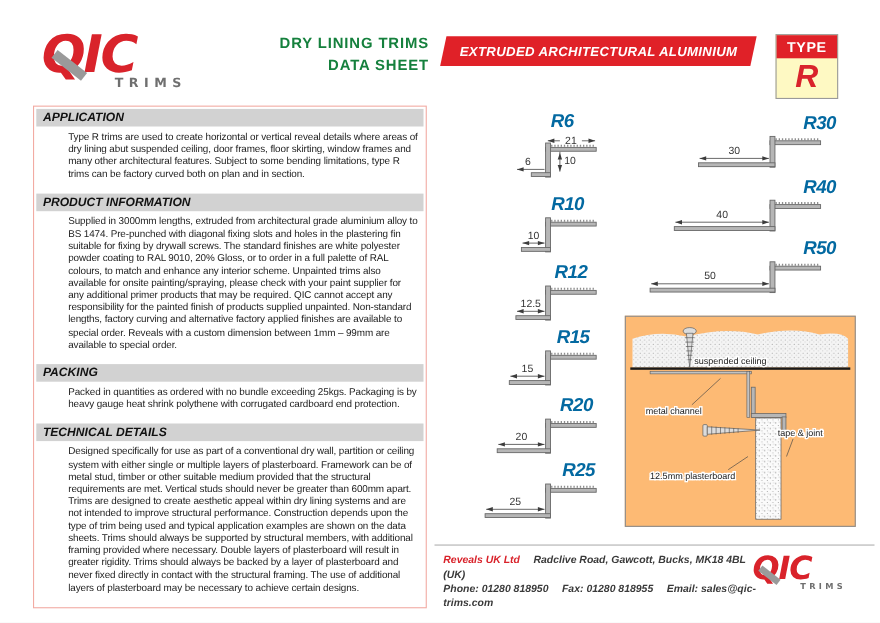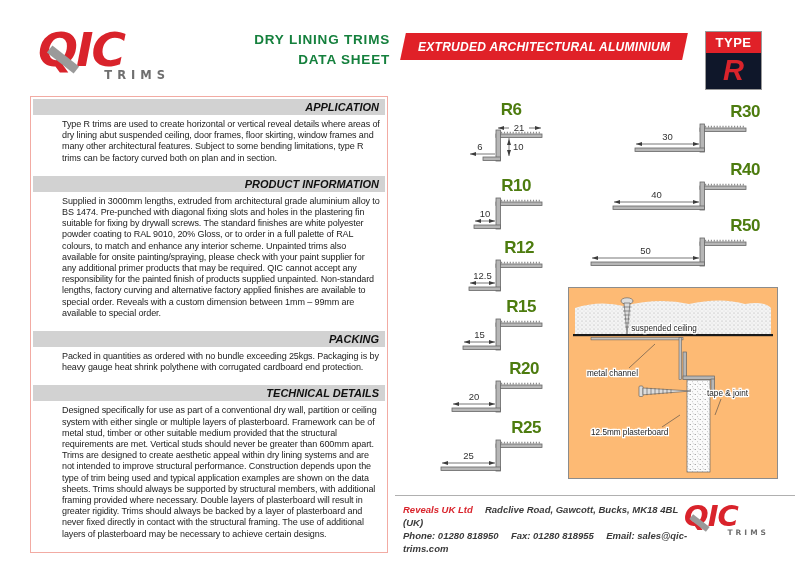--- a/index.html
+++ b/index.html
@@ -23,37 +23,37 @@
   .qlogo-foot .sub{font-size:7.5px;letter-spacing:3px;margin-top:-2px;padding-right:1px;}
 
   
   .doc-title{position:absolute;left:200px;top:30px;width:190px;text-align:right;
              color:#15803d;font-weight:bold;font-size:13.5px;line-height:20px;letter-spacing:0.8px;}
   .banner{position:absolute;left:403px;top:33px;width:282px;height:27px;background:#e02128;
           transform:skewX(-12deg);display:flex;align-items:center;justify-content:center;}
   .banner span{transform:skewX(12deg);color:#fff;font-weight:bold;font-style:italic;
                font-size:12px;letter-spacing:0.3px;white-space:nowrap;}
   .type-box{position:absolute;left:705px;top:31px;width:57px;height:59px;
-            border:1px solid #9a9a9a;background:#0f172a;box-sizing:border-box;}
+            border:1px solid #9a9a9a;background:#fef9c3;box-sizing:border-box;}
   .type-head{background:#e02128;color:#fff;font-weight:bold;font-size:13px;text-align:center;
              height:21px;line-height:21px;letter-spacing:0.5px;}
   .type-val{color:#d9232b;font-size:29px;font-weight:bold;font-style:italic;text-align:center;line-height:35px;}
 
   
   .docbox{position:absolute;left:30px;top:96px;width:358px;height:457px;box-sizing:border-box;
           border:1px solid #f2aba3;background:#fff;padding:2px;overflow:hidden;}
   .secbar{background:#d2d2d2;padding:2px 6px;font-weight:bold;font-style:italic;
-          font-size:11px;color:#111;margin-top:6px;text-align:right;}
+          font-size:11px;color:#111;margin-top:6px;}
   section:first-child .secbar{margin-top:0;}
   .sectext{padding:4px 5px 6px;font-size:9px;line-height:11.2px;color:#1c1c1c;letter-spacing:-0.1px;margin-left:24px;}
 
   
   .pitem{position:absolute;}
-  .pname{position:absolute;top:0;transform:translateX(-50%);font-weight:bold;
-         font-size:17px;color:#4d7c0f;letter-spacing:-0.5px;white-space:nowrap;}
+  .pname{position:absolute;top:0;transform:translateX(-50%);font-weight:bold;font-style:italic;
+         font-size:17px;color:#0369a1;letter-spacing:-0.5px;white-space:nowrap;}
   .pitem svg{position:absolute;left:0;}
 
   
   .detail-box{position:absolute;left:568px;top:287px;width:208px;height:190px;
               border:1px solid #8c8c8c;background:#fdba74;box-sizing:content-box;text-align:center;}
   .detail-box svg{display:block;}
   .dlabel{font-family:"Liberation Sans",sans-serif;font-size:8.2px;fill:#222;
           paint-order:stroke;stroke:#ffffff;stroke-width:2.5px;}
 
   

